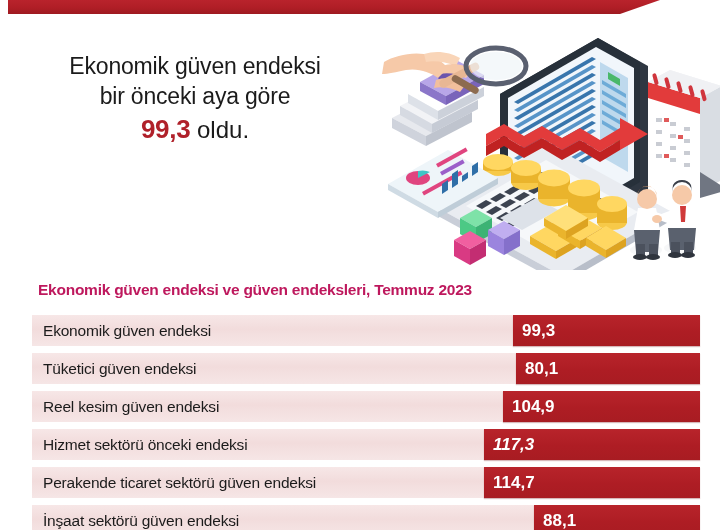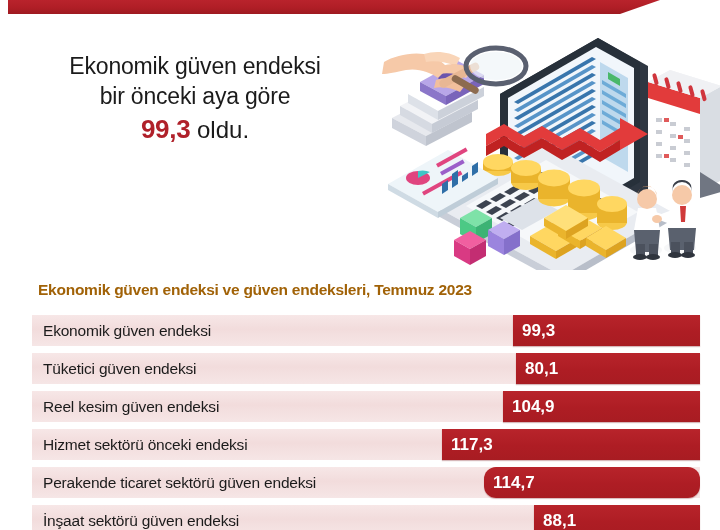--- a/index.html
+++ b/index.html
@@ -26,21 +26,21 @@
   .hl-l4{font-size:24px;font-weight:400;margin-top:1px;white-space:nowrap;}
   .hl-big{font-weight:700;color:#b0212a;font-size:26px;letter-spacing:-0.3px;}
 
   
   .illo{position:absolute;left:372px;top:22px;width:348px;height:248px;}
   .illo svg{display:block;}
 
   
   .chart-title{
     position:absolute;left:30px;top:281px;
-    font-size:15.5px;font-weight:700;color:#a16207;letter-spacing:-0.25px;white-space:nowrap;
+    font-size:15.5px;font-weight:700;color:#be185d;letter-spacing:-0.25px;white-space:nowrap;
   }
   .rows{position:absolute;left:24px;top:315px;width:668px;}
   .row{position:relative;height:31px;margin-bottom:7px;}
   .band{
     position:absolute;left:0;top:0;height:31px;width:668px;
     background:linear-gradient(180deg,#f7e7e7 0%,#f2dcdc 45%,#f6e6e6 100%);
   }
   .bar{
     position:absolute;top:0;height:31px;right:0;
     background:linear-gradient(180deg,#b8242b 0%,#ae1d24 55%,#a81c22 100%);
@@ -349,29 +349,29 @@
     <div class="row">
       <div class="band"></div>
       <div class="bar" style="width:197px;margin-left:44px;">
         <span class="bar-val">104,9</span>
       </div>
       <div class="row-label">Reel kesim güven endeksi</div>
     </div>
 
     <div class="row">
       <div class="band"></div>
-      <div class="bar" style="width:258px;">
+      <div class="bar" style="width:216px;font-style:italic;">
         <span class="bar-val">117,3</span>
       </div>
       <div class="row-label">Hizmet sektörü önceki endeksi</div>
     </div>
 
     <div class="row">
       <div class="band"></div>
-      <div class="bar" style="width:216px;border-radius:12px;">
+      <div class="bar" style="width:216px;">
         <span class="bar-val">114,7</span>
       </div>
       <div class="row-label">Perakende ticaret sektörü güven endeksi</div>
     </div>
 
     <div class="row">
       <div class="band"></div>
       <div class="bar" style="width:166px;">
         <span class="bar-val">88,1</span>
       </div>

